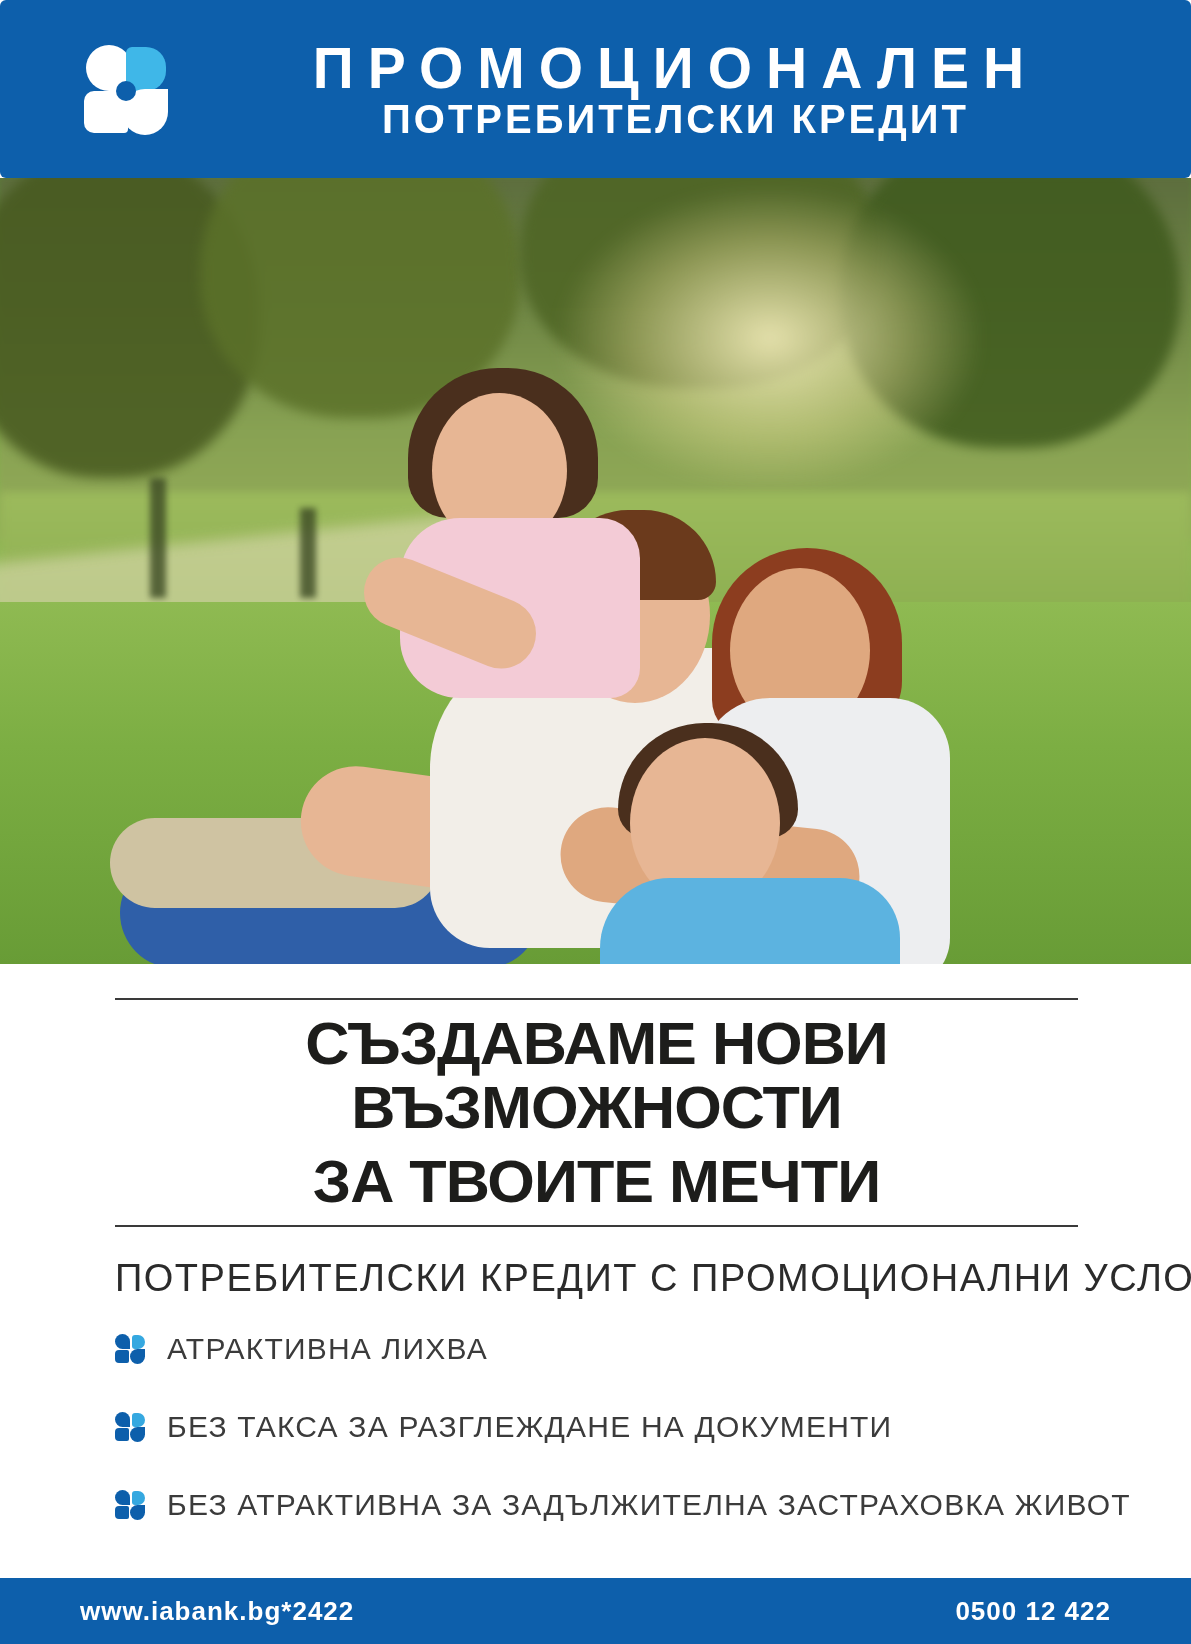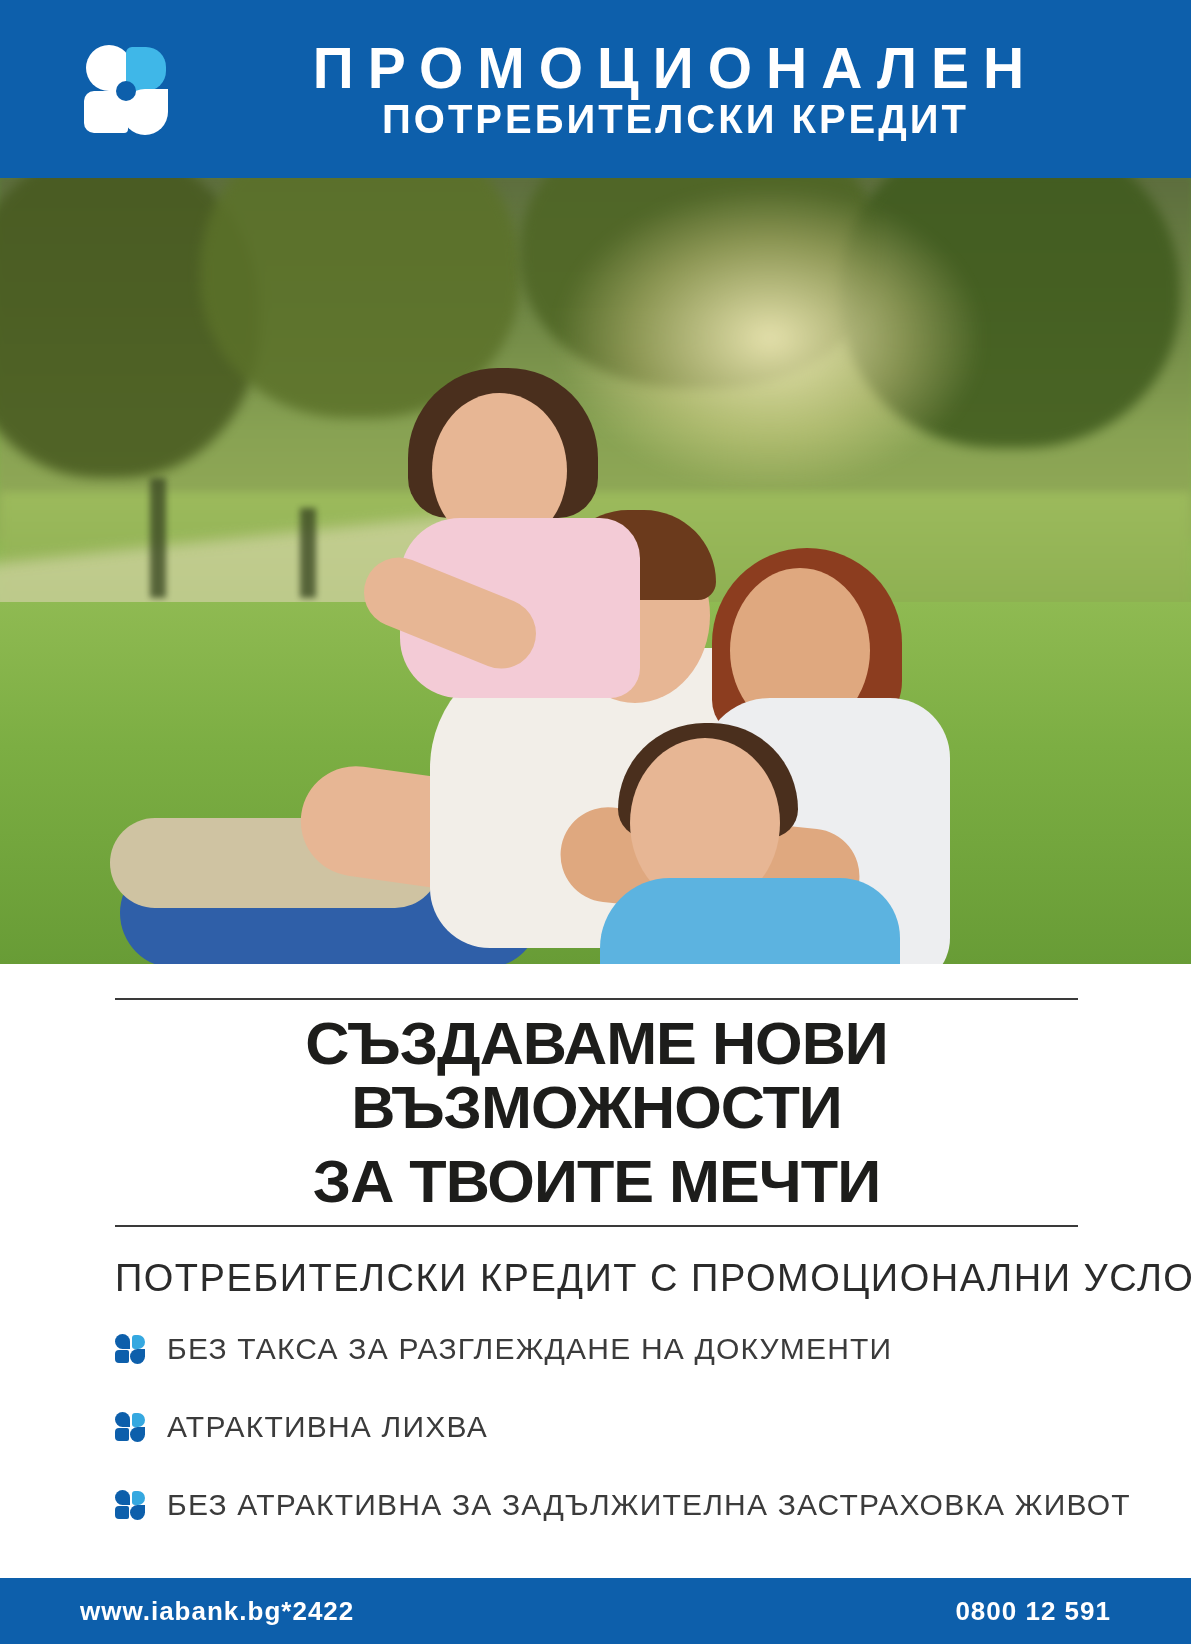--- a/index.html
+++ b/index.html
@@ -20,20 +20,21 @@
   }
 
   
   .header {
     background: #0d5fab;
     height: 178px;
     display: flex;
     align-items: center;
     padding: 0 40px 0 78px;
     flex: 0 0 auto;
+    border-radius: 6px;
   }
   .logo-mark {
     width: 96px;
     height: 96px;
     position: relative;
     flex: 0 0 auto;
     margin-right: 26px;
   }
   
   .logo-mark .lg-a {
@@ -344,45 +345,45 @@
 
     <div class="bullets">
 
       <div class="bullet">
         <span class="bullet-icon">
           <span class="a"></span>
             <span class="b"></span>
             <span class="c"></span>
             <span class="d"></span>
         </span>
-        <span class="bullet-text">БЕЗ ТАКСА ЗА РАЗГЛЕЖДАНЕ НА ДОКУМЕНТИ</span>
+        <span class="bullet-text">АТРАКТИВНА ЛИХВА</span>
       </div>
 
       <div class="bullet">
         <span class="bullet-icon">
           <span class="a"></span>
             <span class="b"></span>
             <span class="c"></span>
             <span class="d"></span>
         </span>
-        <span class="bullet-text">АТРАКТИВНА ЛИХВА</span>
+        <span class="bullet-text">БЕЗ ТАКСА ЗА РАЗГЛЕЖДАНЕ НА ДОКУМЕНТИ</span>
       </div>
 
       <div class="bullet">
         <span class="bullet-icon">
           <span class="a"></span>
             <span class="b"></span>
             <span class="c"></span>
             <span class="d"></span>
         </span>
         <span class="bullet-text">БЕЗ АТРАКТИВНА ЗА ЗАДЪЛЖИТЕЛНА ЗАСТРАХОВКА ЖИВОТ</span>
       </div>
 
     </div>
   </div>
 
   <div class="footer">
     <span>www.iabank.bg</span>
     <span class="mid">*2422</span>
-    <span class="right">0800 12 591</span>
+    <span class="right">0500 12 422</span>
   </div>
 
 </div>
 
 </body></html>

